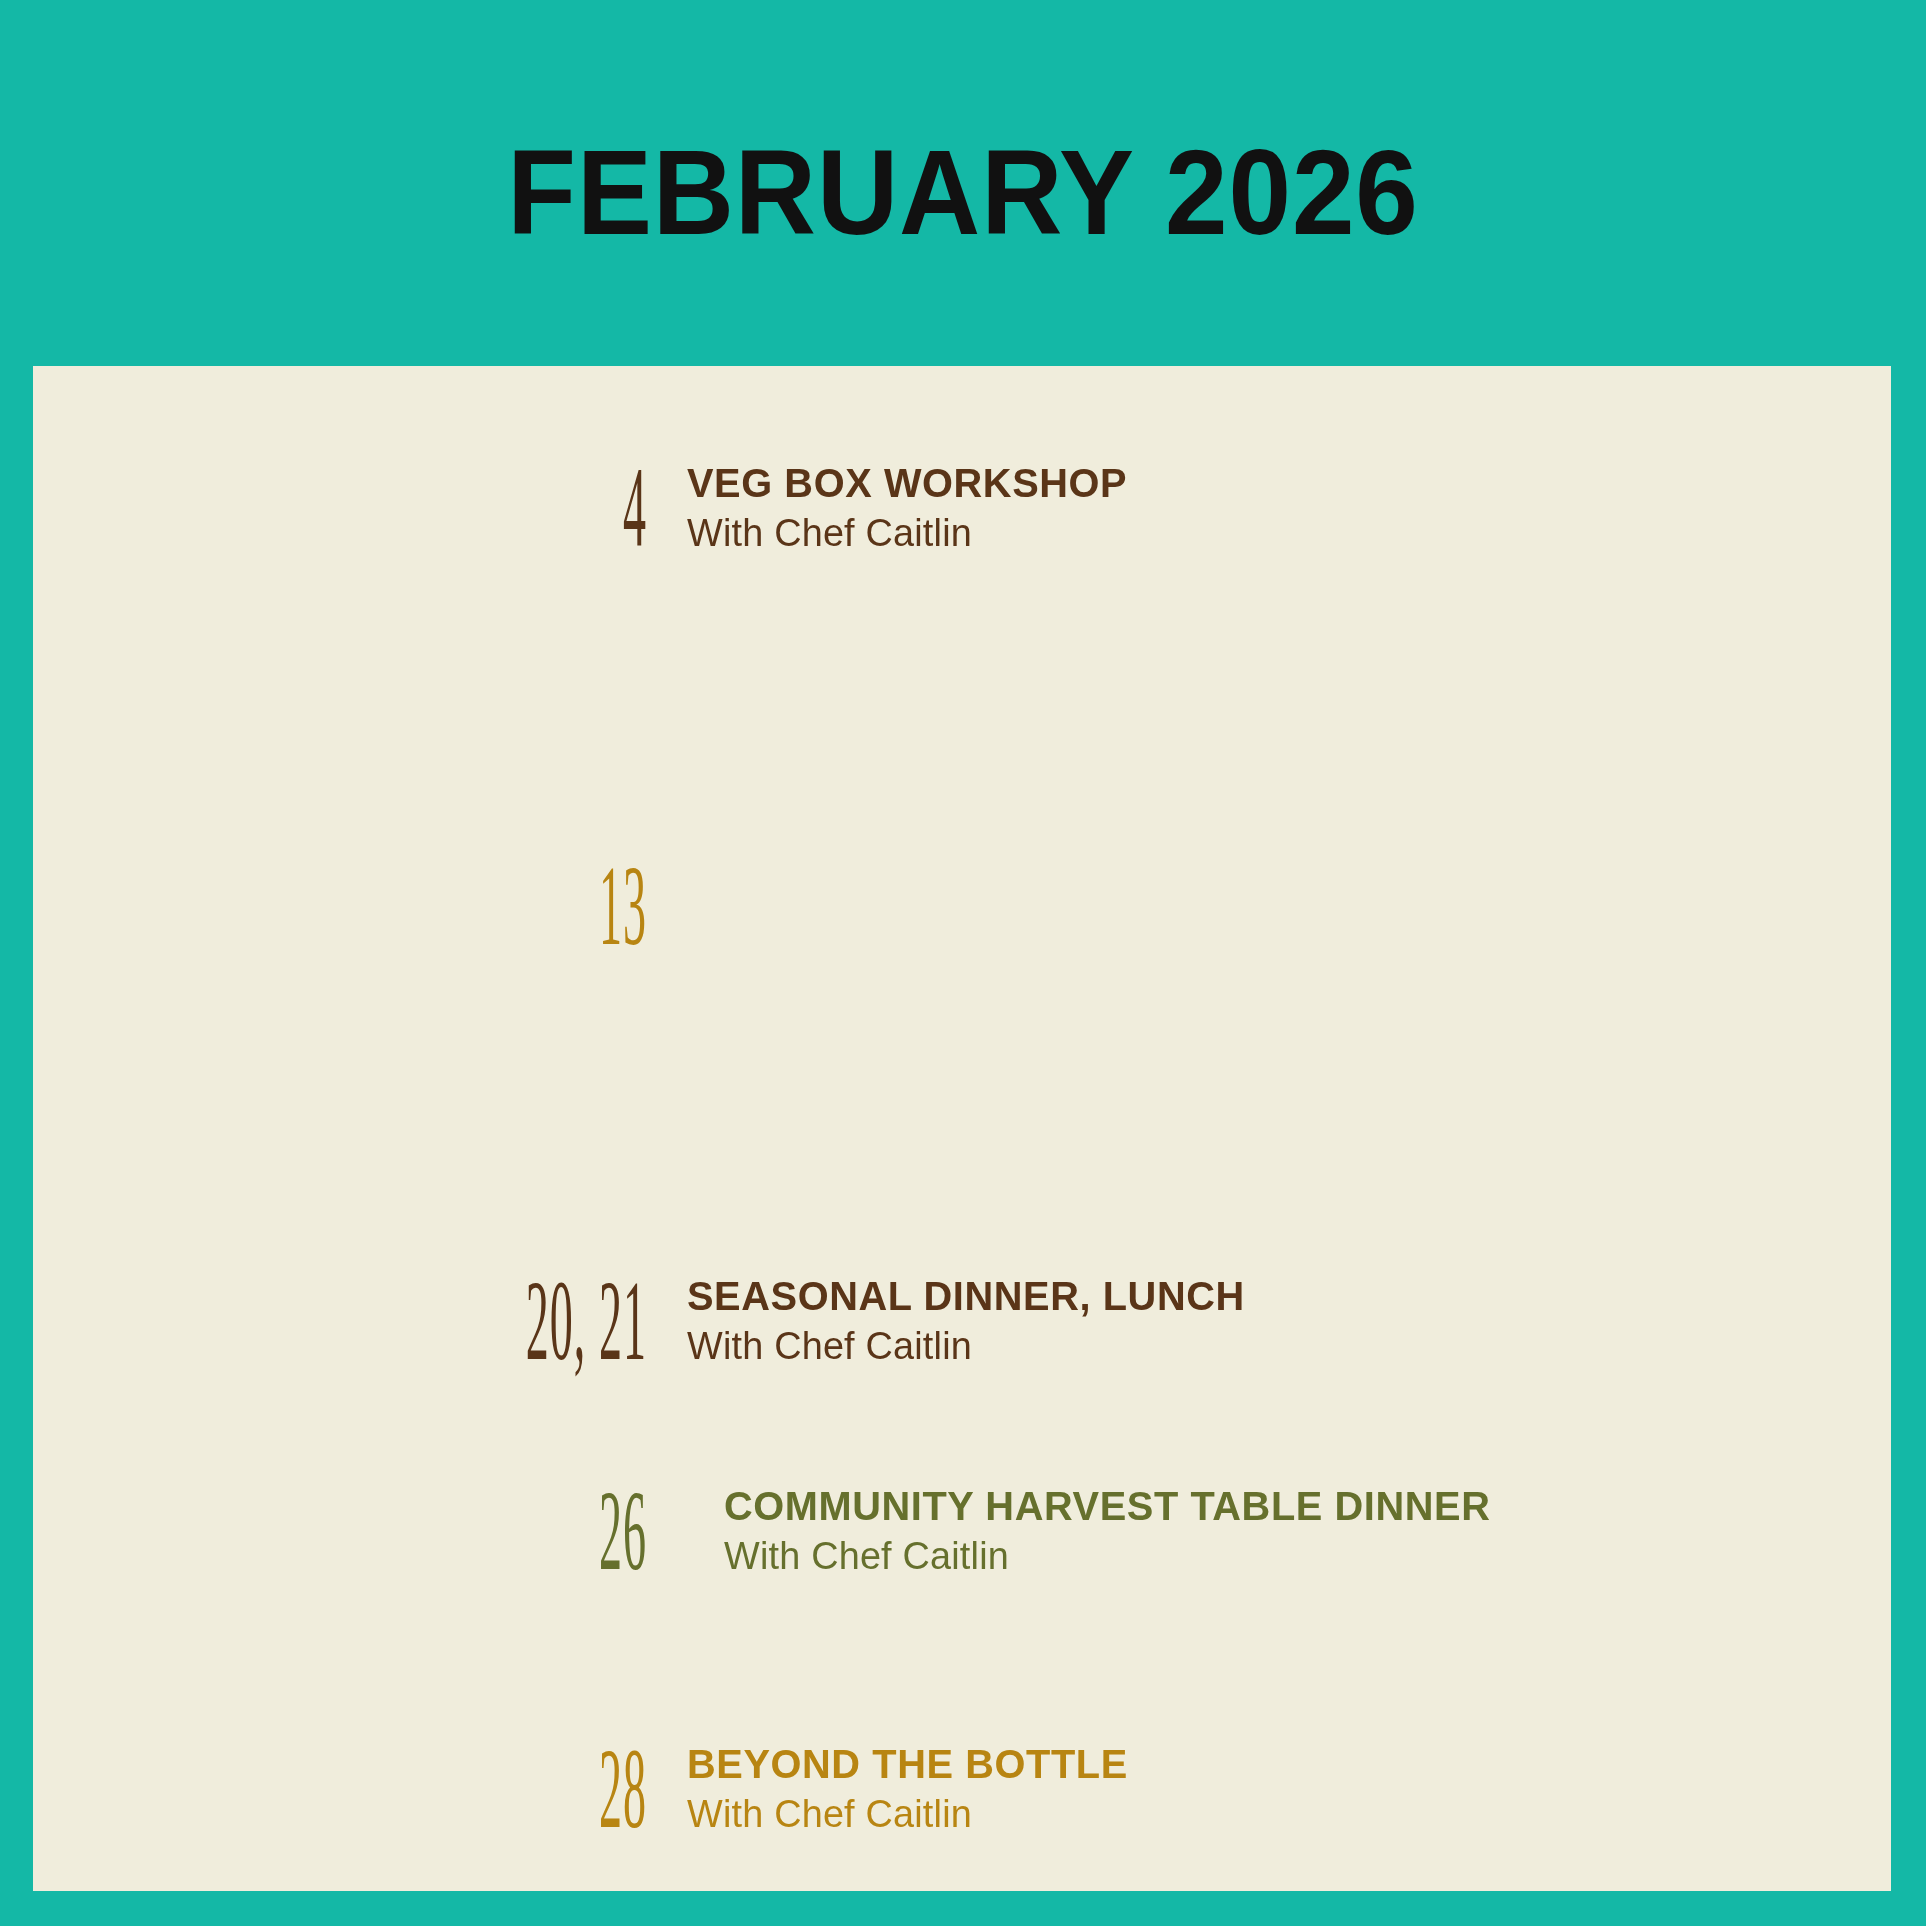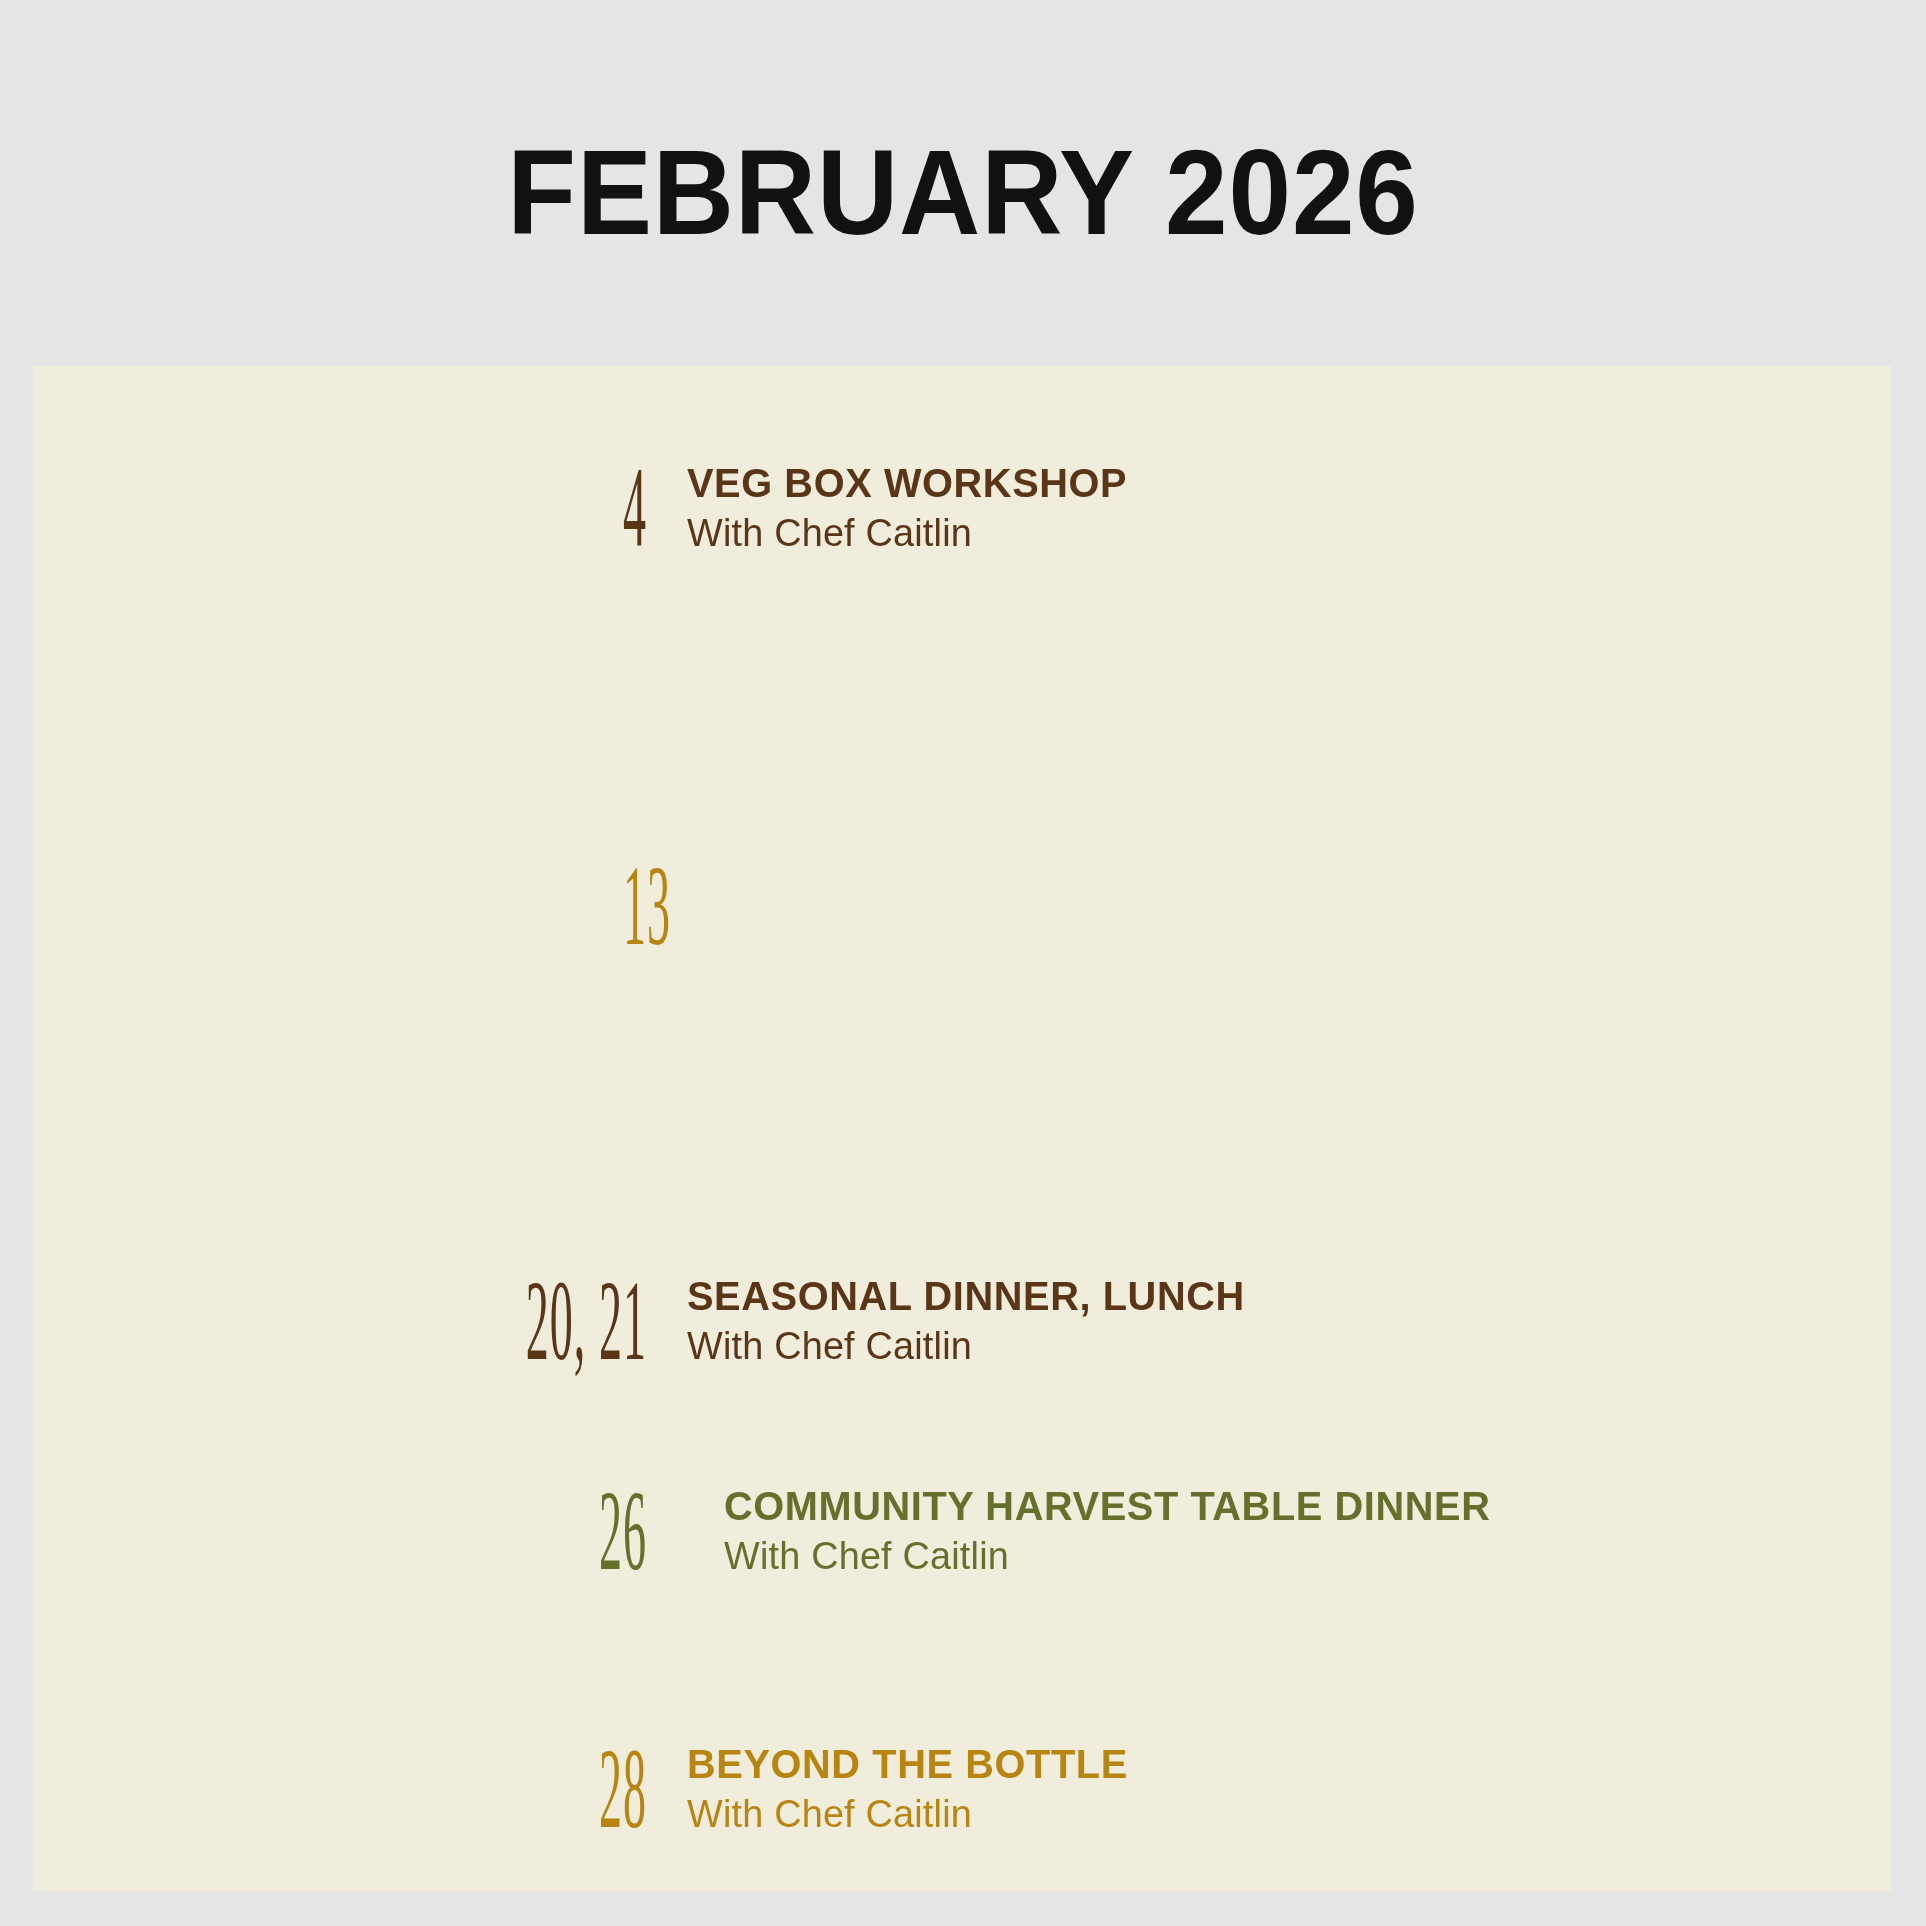--- a/index.html
+++ b/index.html
@@ -109,33 +109,33 @@
     letter-spacing: 0.2px;
     margin-top: 6px;
     white-space: nowrap;
     transform: scaleX(0.97);
     transform-origin: left center;
   }
 
   
   .row-0 { top: 75px; }   
   .row-1 { top: 268px; }   
-  .row-2 { top: 473px; padding-left: 24px; }  
+  .row-2 { top: 473px; }  
   .row-3 { top: 678px; }  
   .row-4 { top: 888px; }  
   .row-5 { top: 1098px; gap: 37px; }  
   .row-6 { top: 1356px; }  
 
   
   .event.wide .event-day { transform: scaleX(0.40); }
 </style>
 </head>
 <body>
 
-<div class="poster" style="background: #e5e5e5;">
+<div class="poster" style="background: #14b8a6;">
 
   <div class="header">
     <div class="month-title" style="color: rgb(17, 17, 17);">FEBRUARY 2026</div>
   </div>
 
   <div class="card" style="background: rgb(240, 237, 220);">
     <div class="events">
 
       <div class="event row-0">
         <div class="event-day" style="color: rgb(90, 53, 24);">4</div>

